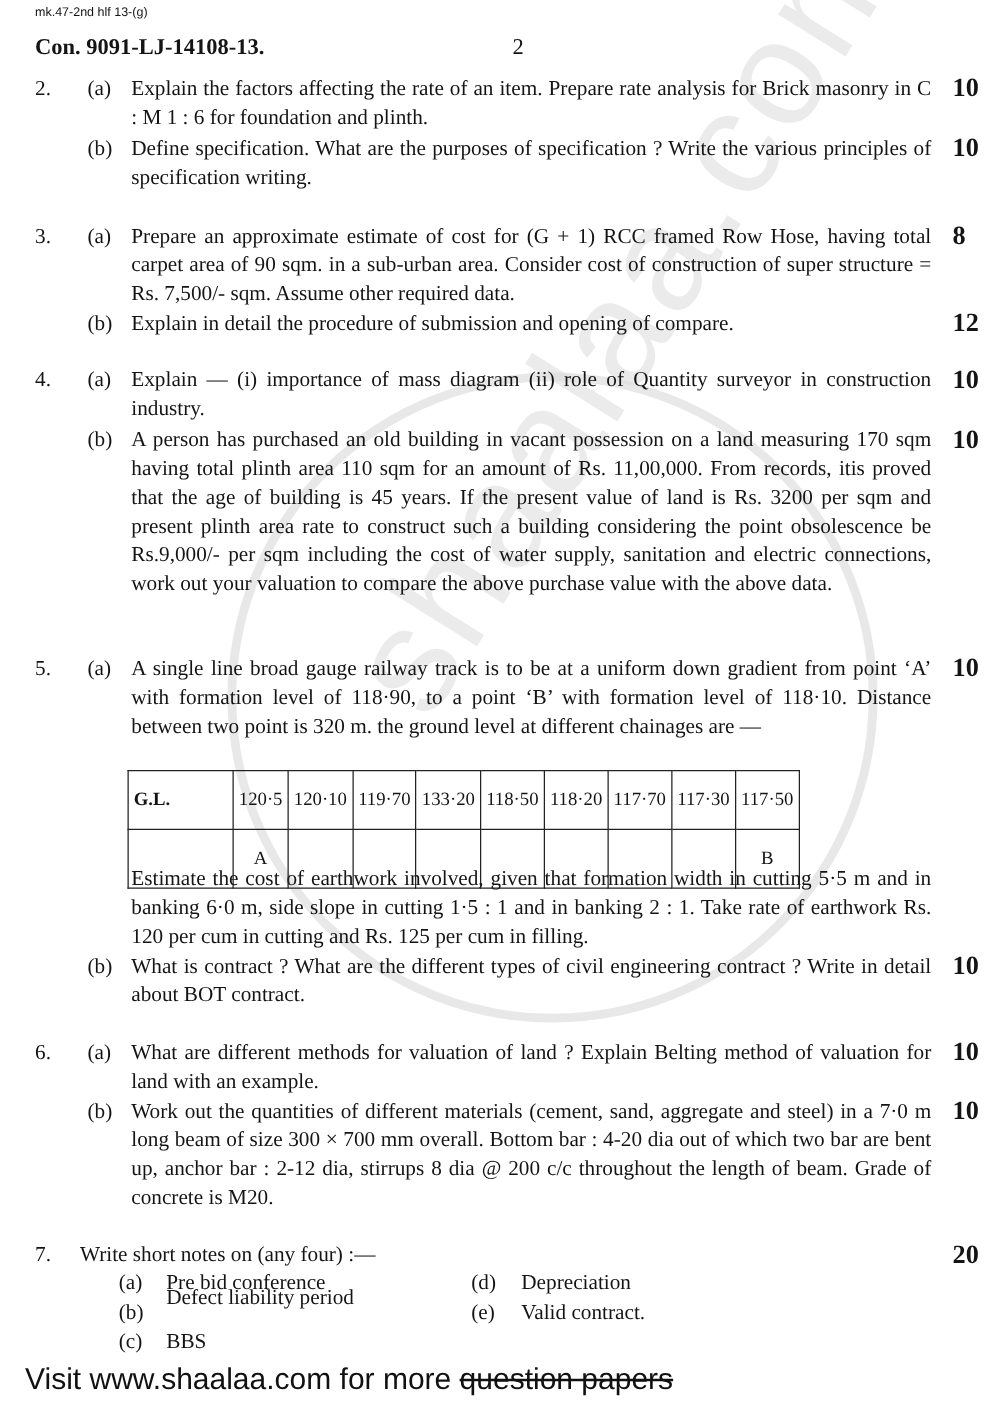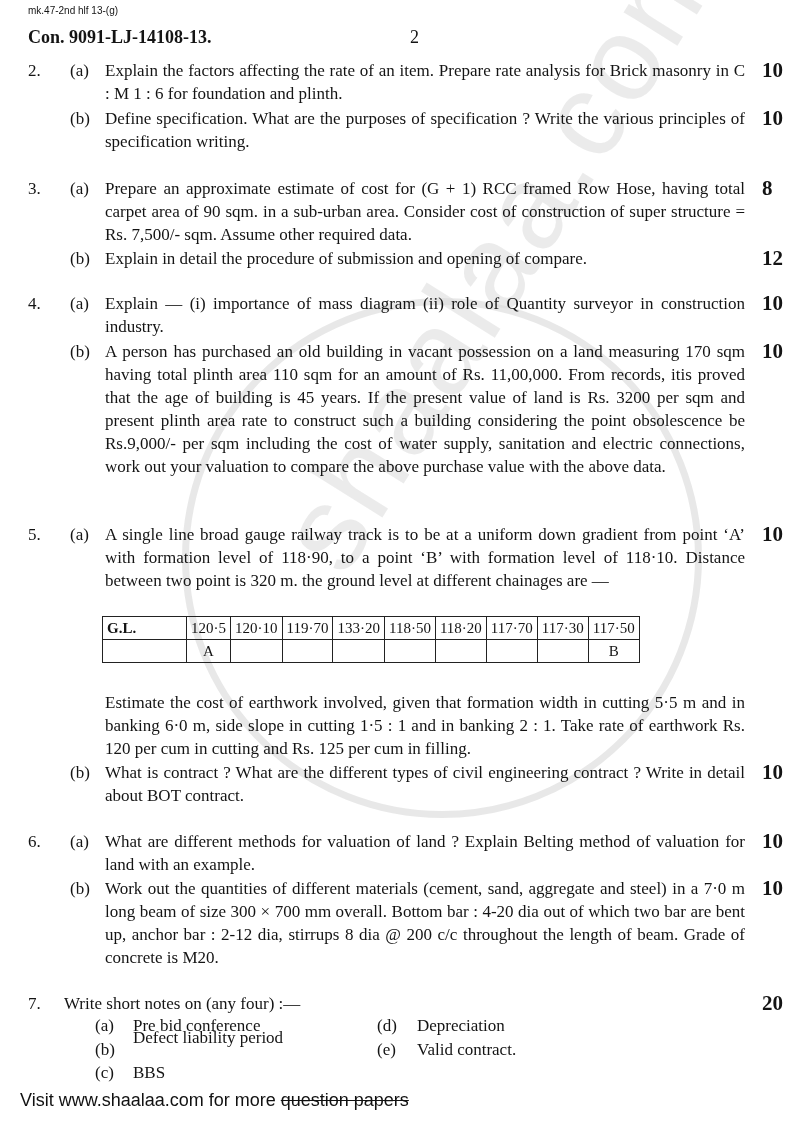--- a/index.html
+++ b/index.html
@@ -15,24 +15,24 @@
   .code { position:absolute; left:28px; top:27px; font-size:18px; font-weight:bold;text-align:right; }
   .pno { position:absolute; left:410px; top:27px; font-size:18px; }
   .q { position:absolute; left:0; width:800px; font-size:17px; line-height:23px; }
   .qn { position:absolute; left:28px; }
   .part { position:absolute; left:70px; width:680px; }
   .pl { position:absolute; left:0; }
   .pt { position:absolute; left:35px; width:640px; text-align:justify; }
   .mk { position:absolute; left:762px; font-weight:bold; font-size:21px; }
   .tbl { position:absolute; left:102px; top:616px; border-collapse:collapse;
          font-size:15px; }
-  .tbl td { border:1.5px solid #222; height:22px; padding:0 4px; text-align:center; }
+  .tbl td { border:1.5px solid #222; height:22px; padding:12px 4px; text-align:center; }
   .tbl td.hd { text-align:left; font-weight:bold; width:75px; }
   .sn { position:absolute; font-size:17px; }
-  .footer { position:absolute; left:20px; top:1090px; font-family:"Liberation Sans",sans-serif; font-size:18px; color:#111; }
+  .footer { position:absolute; left:20px; top:1090px; font-family:"Liberation Sans",sans-serif; font-size:24px; color:#111; }
   .strike { text-decoration:line-through; }
 </style>
 </head>
 <body>
 
 <div class="page">
   <div class="watermark"></div>
   <div class="wm-text">shaalaa.com</div>
 
   <div class="tiny">mk.47-2nd hlf 13-(g)</div>

